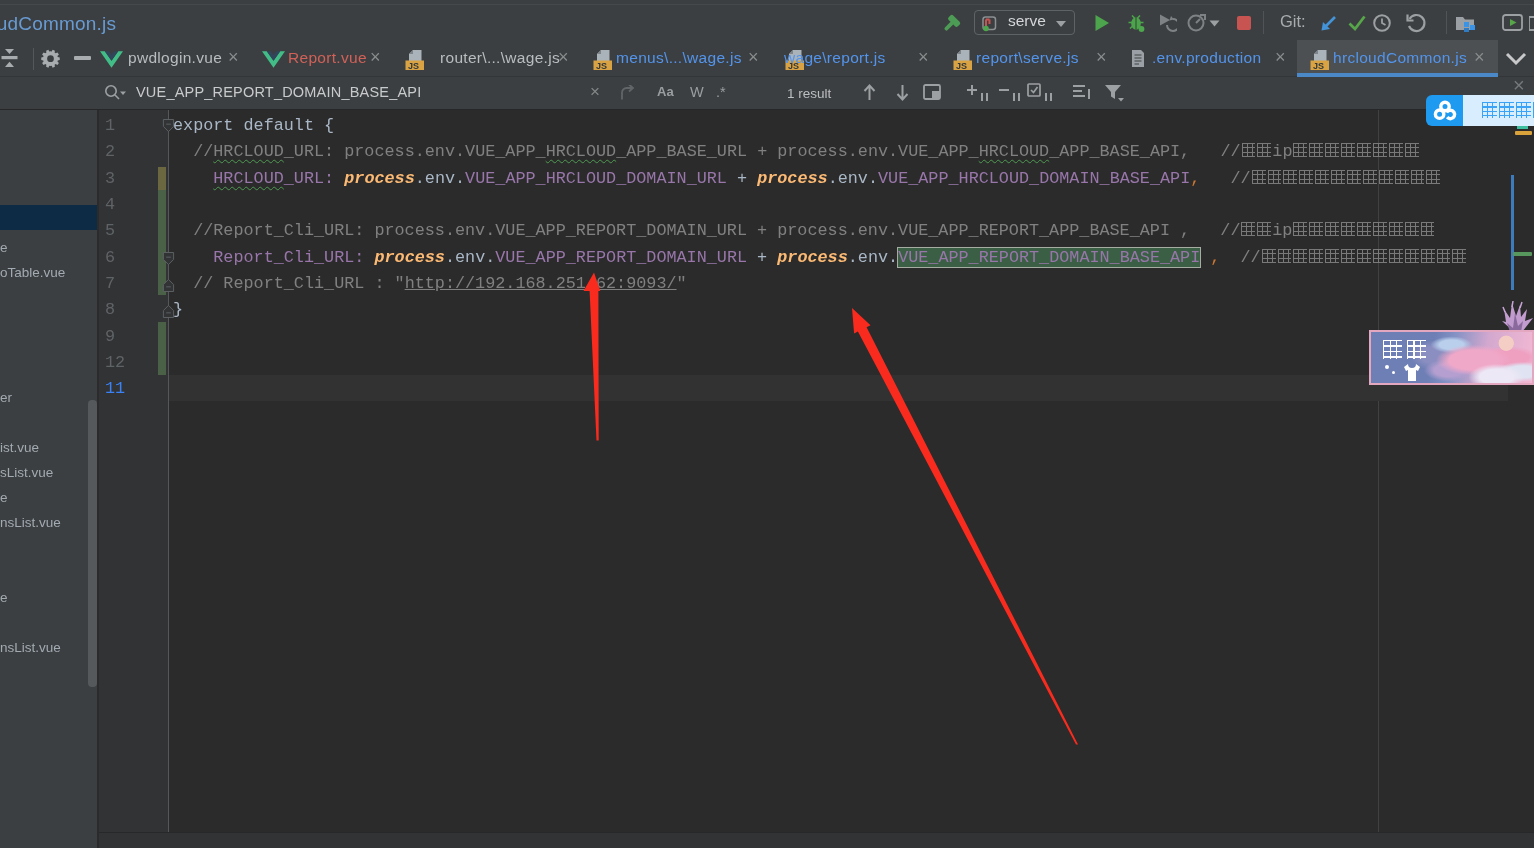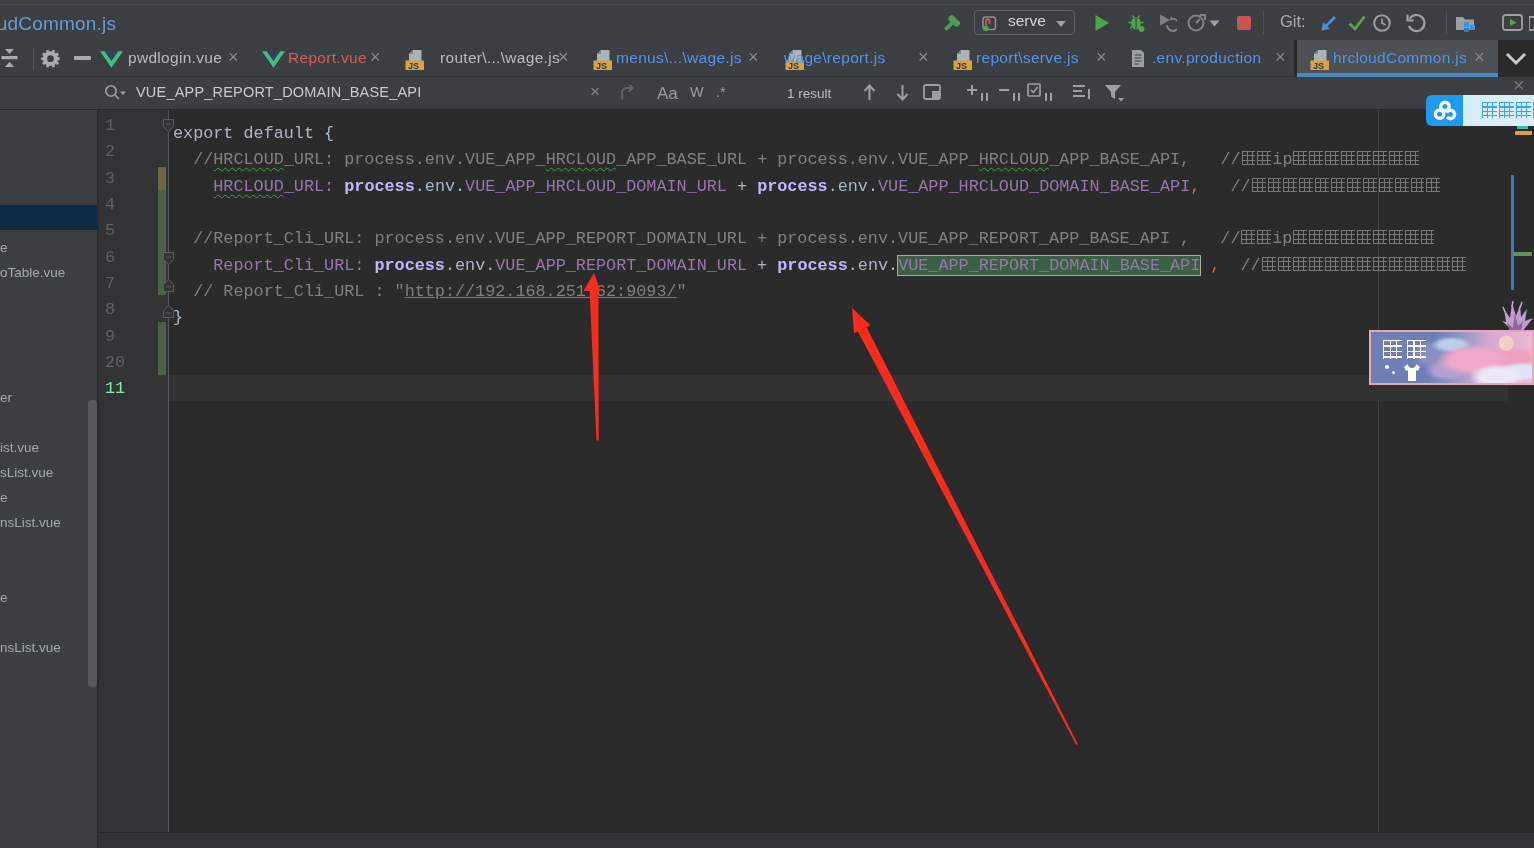--- a/index.html
+++ b/index.html
@@ -1,25 +1,25 @@
 <!DOCTYPE html>
 <html><head><meta charset="utf-8"><style>
 html,body{margin:0;padding:0;}
 body{width:1534px;height:848px;overflow:hidden;background:#2b2b2b;font-family:"Liberation Sans",sans-serif;position:relative;}
 .abs{position:absolute;}
 
 #titlebar{left:0;top:0;width:1534px;height:40px;background:#3c3f41;}
 #title-text{left:-14px;top:13px;font-size:19px;color:#689bd3;letter-spacing:0.2px;}
-#tabbar{left:0;top:40px;width:1294px;height:37px;background:#3c3f41;border-bottom:1px solid #333537;box-sizing:border-box;}
+#tabbar{left:0;top:40px;width:1534px;height:37px;background:#3c3f41;border-bottom:1px solid #333537;box-sizing:border-box;}
 #searchbar{left:0;top:77px;width:1534px;height:33px;background:#3c3f41;border-bottom:1px solid #252728;box-sizing:border-box;}
 
-.cl{position:absolute;left:173px;height:27px;line-height:27px;font-family:"Liberation Mono",monospace;font-size:16.8px;letter-spacing:0;white-space:pre;color:#a9b7c6;margin-top:8px;}
+.cl{position:absolute;left:173px;height:27px;line-height:27px;font-family:"Liberation Mono",monospace;font-size:16.8px;letter-spacing:0;white-space:pre;color:#a9b7c6;}
 .cm{color:#808080;}
 .pp{color:#9876aa;}
-.kw{color:#c4b5fd;font-weight:bold;}
+.kw{color:#fdba74;font-weight:bold;font-style:italic;}
 .or{color:#cc7832;}
 .sq{text-decoration:underline wavy #4e9a51 1px;text-underline-offset:3px;text-decoration-skip-ink:none;}
 .ul{text-decoration:underline;}
 .gnum{position:absolute;left:105px;width:24px;text-align:left;font-family:"Liberation Mono",monospace;font-size:16.8px;color:#606366;height:27px;line-height:27px;}
 
 .cj{display:inline-block;vertical-align:-1px;width:13.9px;height:14.5px;margin:0 1px;background:
  repeating-linear-gradient(to bottom,currentColor 0 1.1px,transparent 1.1px 4.4px),
  repeating-linear-gradient(to right,currentColor 0 1.1px,transparent 1.1px 4.9px);
  opacity:.92;font-style:normal;}
 .hl{background:#3a5f44;box-shadow:0 0 0 1px #a7aca3;}
@@ -117,21 +117,21 @@
   <svg class="abs" style="left:103px;top:6px;" width="26" height="20" viewBox="0 0 26 20">
       <circle cx="8" cy="8" r="5.2" stroke="#9da0a2" stroke-width="1.6" fill="none"></circle>
       <path d="M12 12 L16 16" stroke="#9da0a2" stroke-width="1.6"></path>
       <path d="M17 8.5 L23 8.5 L20 12 Z" fill="#9da0a2"></path>
     </svg>
   <div class="abs" style="left:136px;top:7px;font-size:14.5px;color:#c8cacc;letter-spacing:0.2px;">VUE_APP_REPORT_DOMAIN_BASE_API</div>
   <div class="abs" style="left:590px;top:5px;font-size:17px;color:#848788;">×</div>
   <svg class="abs" style="left:619px;top:8px;" width="18" height="16" viewBox="0 0 18 16">
       <path d="M3 13 L3 6 A4.5 4.5 0 0 1 7.5 1.5 L13 1.5 M10 5 L14 1.5 L10 -2" stroke="#626568" stroke-width="1.8" fill="none" transform="translate(0,1.5)"></path>
     </svg>
-  <div class="abs" style="left:657px;top:7px;font-size:17px;color:#9a9ea1;">Aa</div>
+  <div class="abs" style="left:657px;top:7px;font-size:13px;color:#9a9ea1;font-weight:bold;">Aa</div>
   <div class="abs" style="left:690px;top:7px;font-size:14.5px;color:#9a9ea1;">W</div>
   <div class="abs" style="left:716px;top:7px;font-size:14.5px;color:#9a9ea1;">.*</div>
   <div class="abs" style="left:787px;top:9px;font-size:13.5px;color:#bcbec0;">1 result</div>
   <svg class="abs" style="left:861px;top:6px;" width="17" height="19" viewBox="0 0 17 19">
       <path d="M8.5 17 L8.5 3 M3.5 8 L8.5 2.5 L13.5 8" stroke="#9da0a2" stroke-width="2" fill="none"></path>
     </svg>
   <svg class="abs" style="left:894px;top:6px;" width="17" height="19" viewBox="0 0 17 19">
       <path d="M8.5 2 L8.5 16 M3.5 11 L8.5 16.5 L13.5 11" stroke="#9da0a2" stroke-width="2" fill="none"></path>
     </svg>
   <svg class="abs" style="left:923px;top:7px;" width="19" height="17" viewBox="0 0 19 17">
@@ -259,22 +259,22 @@
 <div id="code">
 <div class="gnum" style="top:112px;">1</div>
 <div class="gnum" style="top:138px;">2</div>
 <div class="gnum" style="top:165px;">3</div>
 <div class="gnum" style="top:191px;">4</div>
 <div class="gnum" style="top:217px;">5</div>
 <div class="gnum" style="top:244px;">6</div>
 <div class="gnum" style="top:270px;">7</div>
 <div class="gnum" style="top:296px;">8</div>
 <div class="gnum" style="top:323px;">9</div>
-<div class="gnum" style="top:349px;">20</div>
-<div class="gnum" style="top:375px;color:#86efac;">11</div>
+<div class="gnum" style="top:349px;">12</div>
+<div class="gnum" style="top:375px;color:#3b82f6;">11</div>
 <div class="abs" style="left:158px;top:167px;width:8px;height:23px;background:#6b6740;"></div>
 <div class="abs" style="left:158px;top:190px;width:8px;height:105px;background:#4a6147;"></div>
 <div class="abs" style="left:158px;top:322px;width:8px;height:53px;background:#4a6147;"></div>
 <svg class="abs" style="left:162px;top:118px;" width="13" height="16" viewBox="0 0 14 17">
       <path d="M1.5 1.5 H12.5 V9 L7 14.5 L1.5 9 Z" fill="#313335" stroke="#5f6366"></path>
       <path d="M4.5 6.5 H9.5" stroke="#5f6366"></path>
     </svg>
 <svg class="abs" style="left:162px;top:251px;" width="13" height="16" viewBox="0 0 14 17">
       <path d="M1.5 1.5 H12.5 V9 L7 14.5 L1.5 9 Z" fill="#313335" stroke="#5f6366"></path>
       <path d="M4.5 6.5 H9.5" stroke="#5f6366"></path>

